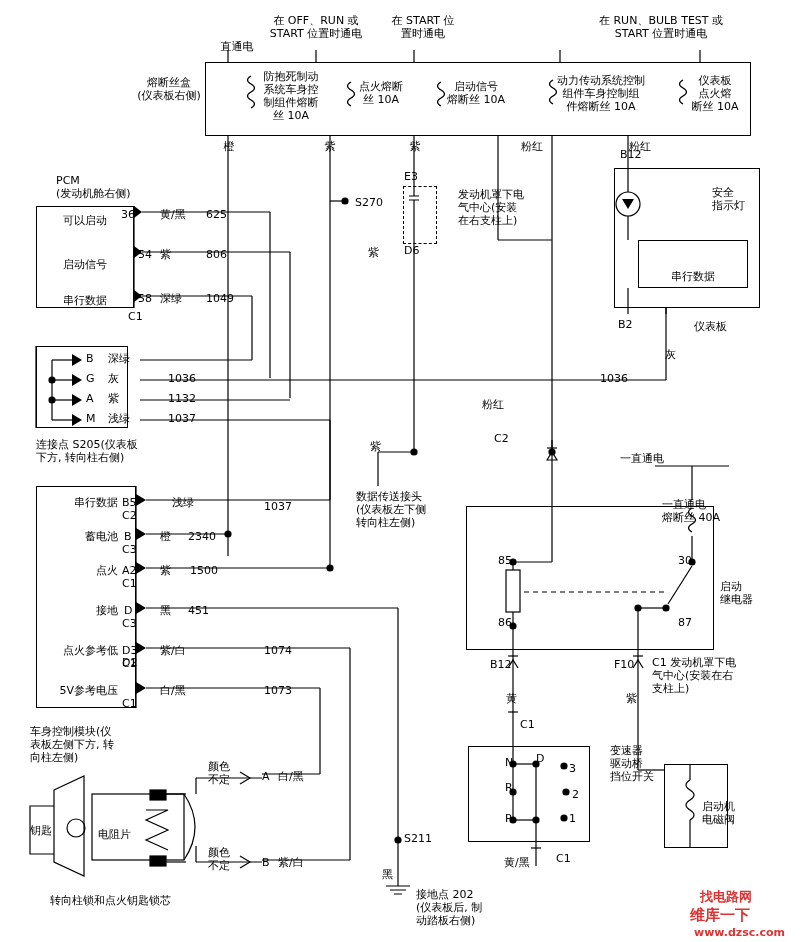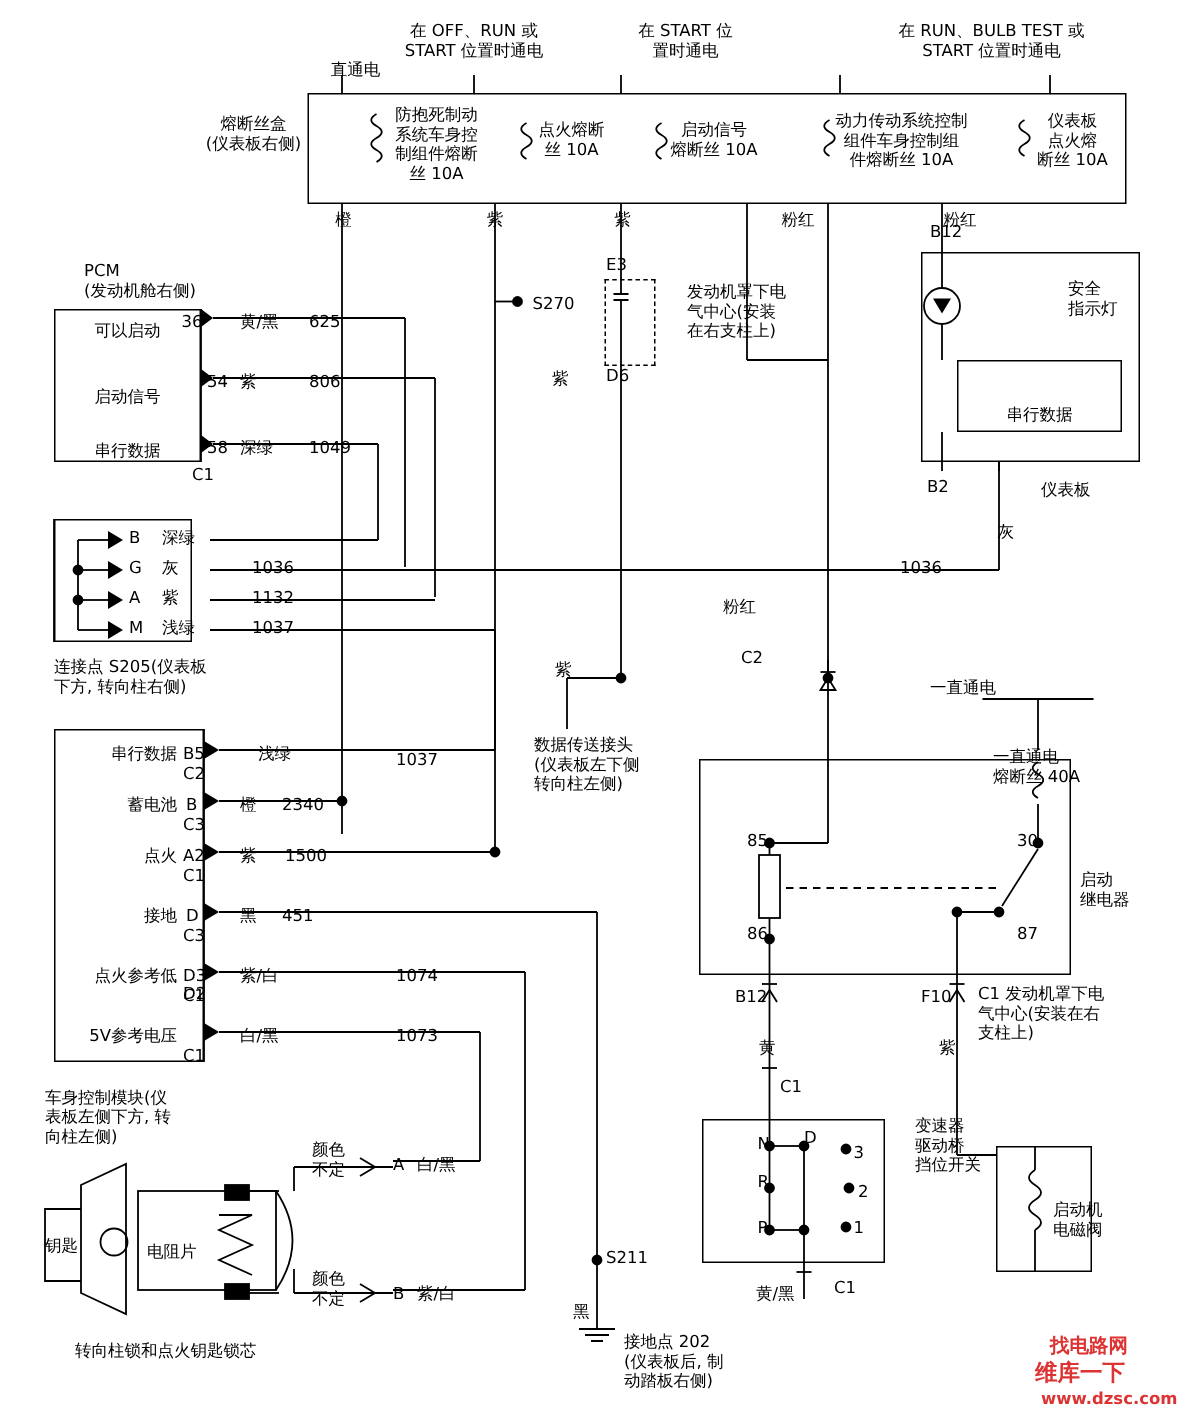--- a/index.html
+++ b/index.html
@@ -15,21 +15,21 @@
   .wm2{position:absolute;font-size:15px;color:#d33;font-weight:bold;}
 </style>
 </head>
 <body>
 
 <div id="sheet">
 
   <div class="lbl c" style="left:192px;top:40px;width:90px;">直通电</div>
   <div class="lbl c" style="left:246px;top:14px;width:140px;">在 OFF、RUN 或
 START 位置时通电</div>
-  <div class="lbl c" style="left:402px;top:14px;width:110px;">在 START 位
+  <div class="lbl c" style="left:368px;top:14px;width:110px;">在 START 位
 置时通电</div>
   <div class="lbl c" style="left:566px;top:14px;width:190px;">在 RUN、BULB TEST 或
 START 位置时通电</div>
 
   <div class="box" style="left:205px;top:62px;width:546px;height:74px;"></div>
   <div class="lbl c" style="left:126px;top:76px;width:86px;">熔断丝盒
 (仪表板右侧)</div>
 
   <div class="lbl c" style="left:250px;top:70px;width:82px;">防抱死制动
 系统车身控

